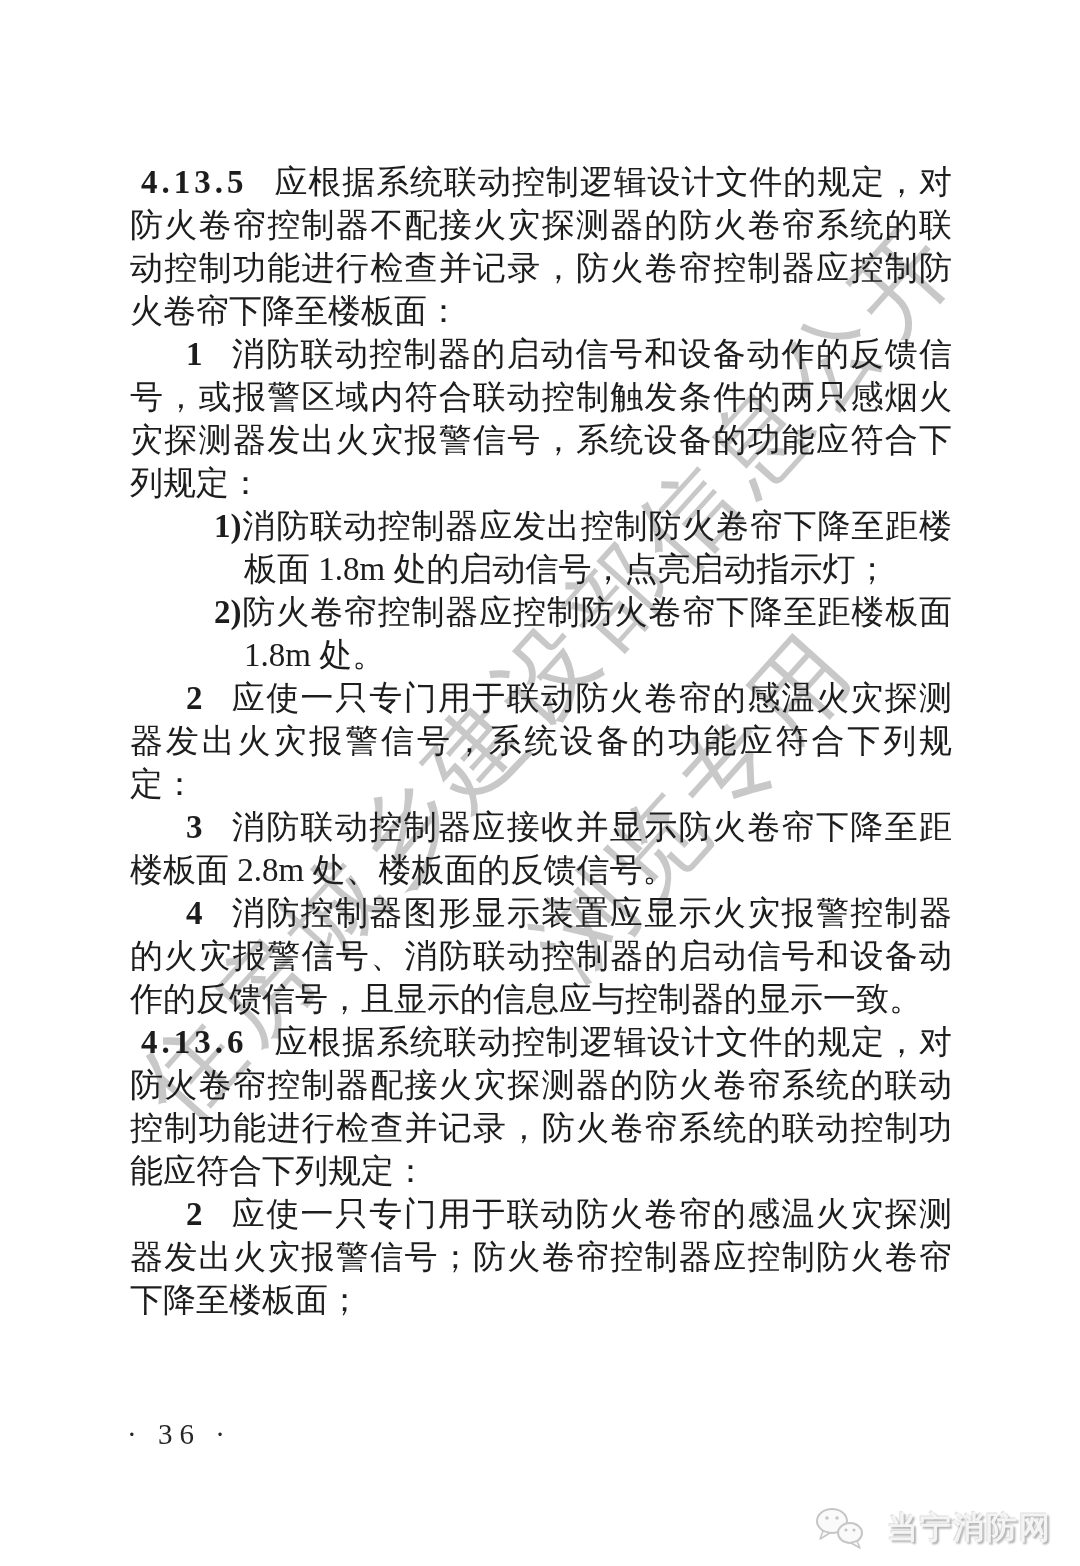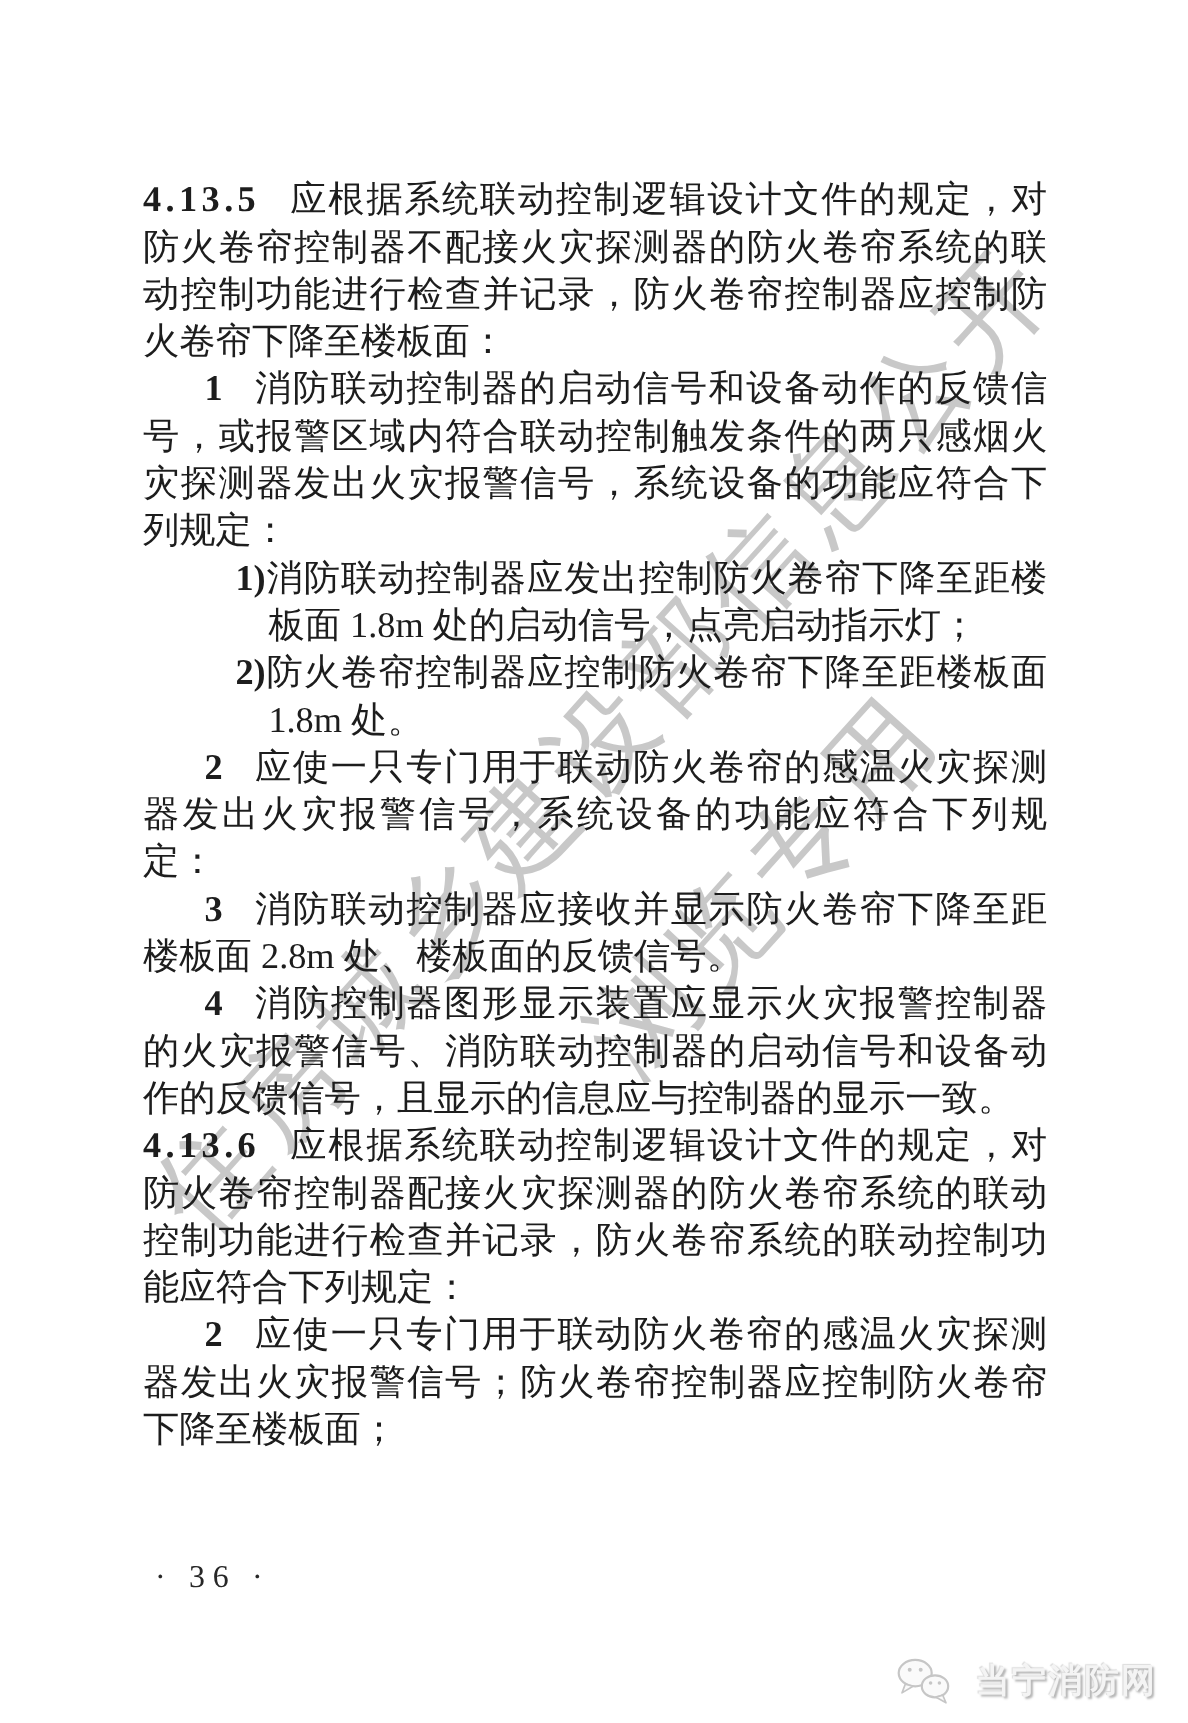--- a/index.html
+++ b/index.html
@@ -38,29 +38,29 @@
     left: 130px; top: 161px;
     width: 822px;
     font-size: 33px;
     line-height: 43px;
     z-index: 2;
     text-align: justify;
     word-break: break-all;
   }
   .para { margin: 0; }
   .num { font-weight: 700; }
-  .p-section .num { letter-spacing: 4px; margin-right: 26px; }
+  .p-section .num { letter-spacing: 4px; margin-right: 26px; margin-left: 11px; }
   .p-item { text-indent: 56px; }
   .p-item .num { margin-right: 28px; }
   .p-sub { padding-left: 114px; text-indent: -30px; }
 
   
   .page-number {
     position: absolute;
-    left: 141px; top: 1418px;
+    left: 127px; top: 1418px;
     z-index: 2;
     font-size: 29px;
     letter-spacing: 7px;
     color: #272727;
   }
 
   
   .brand {
     position: absolute;
     right: 28px; bottom: 16px;

